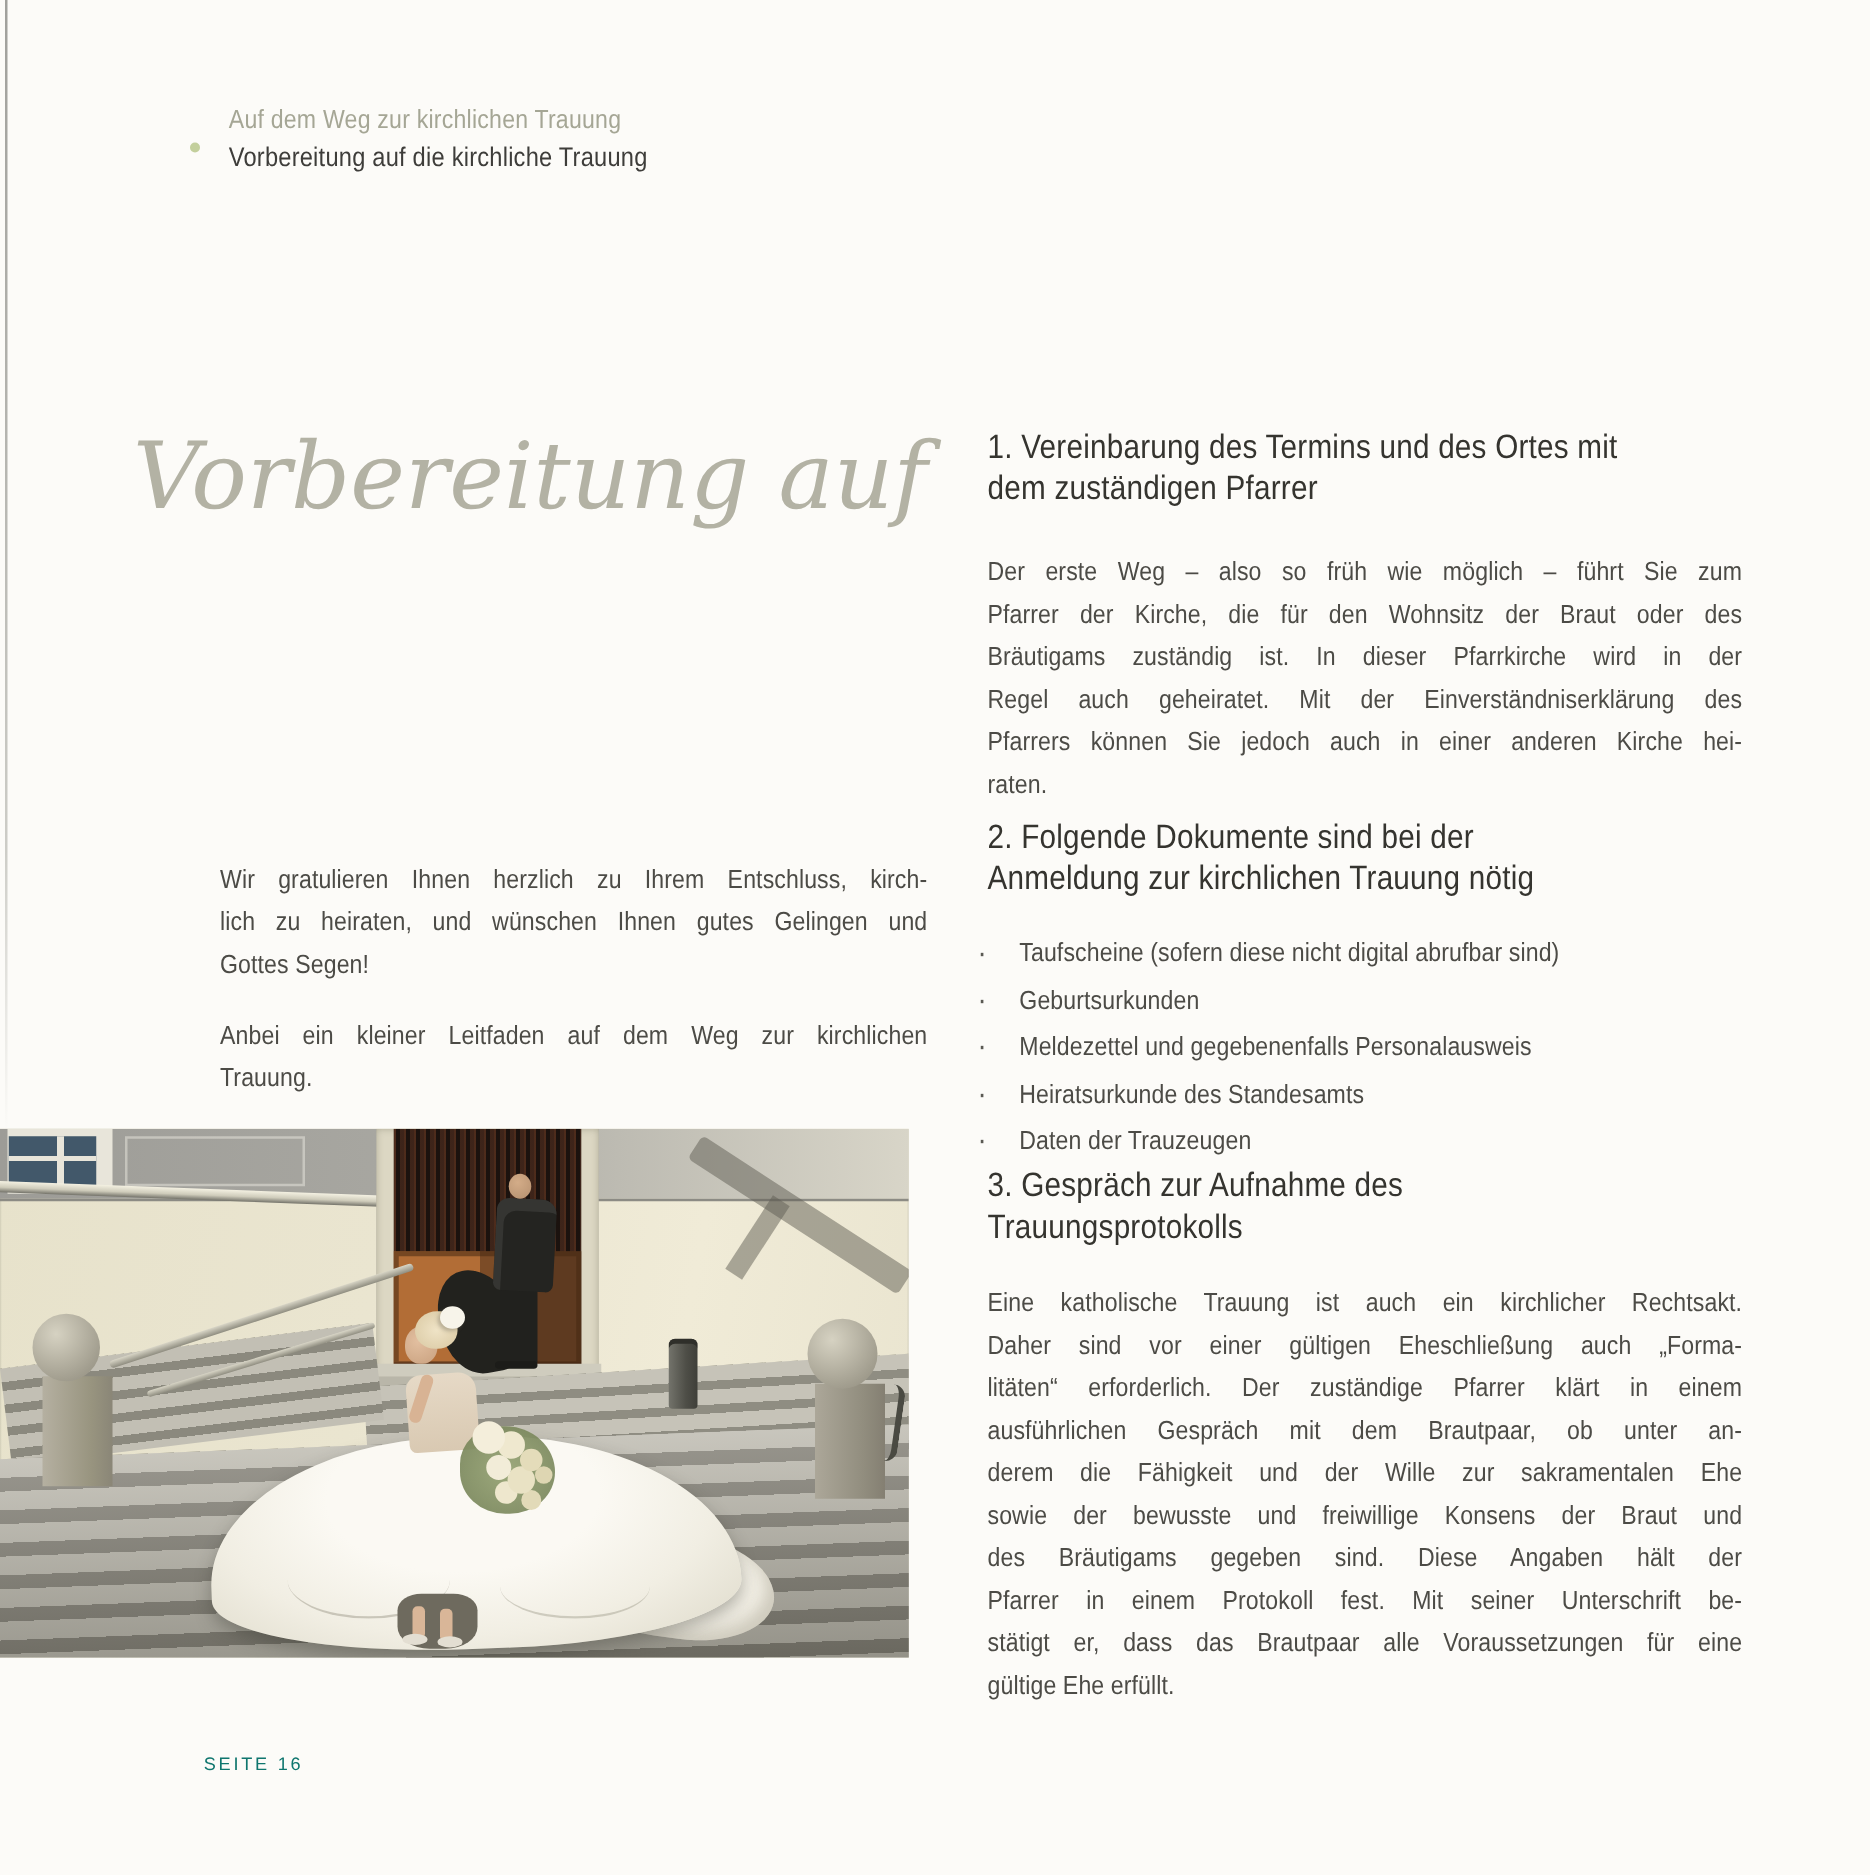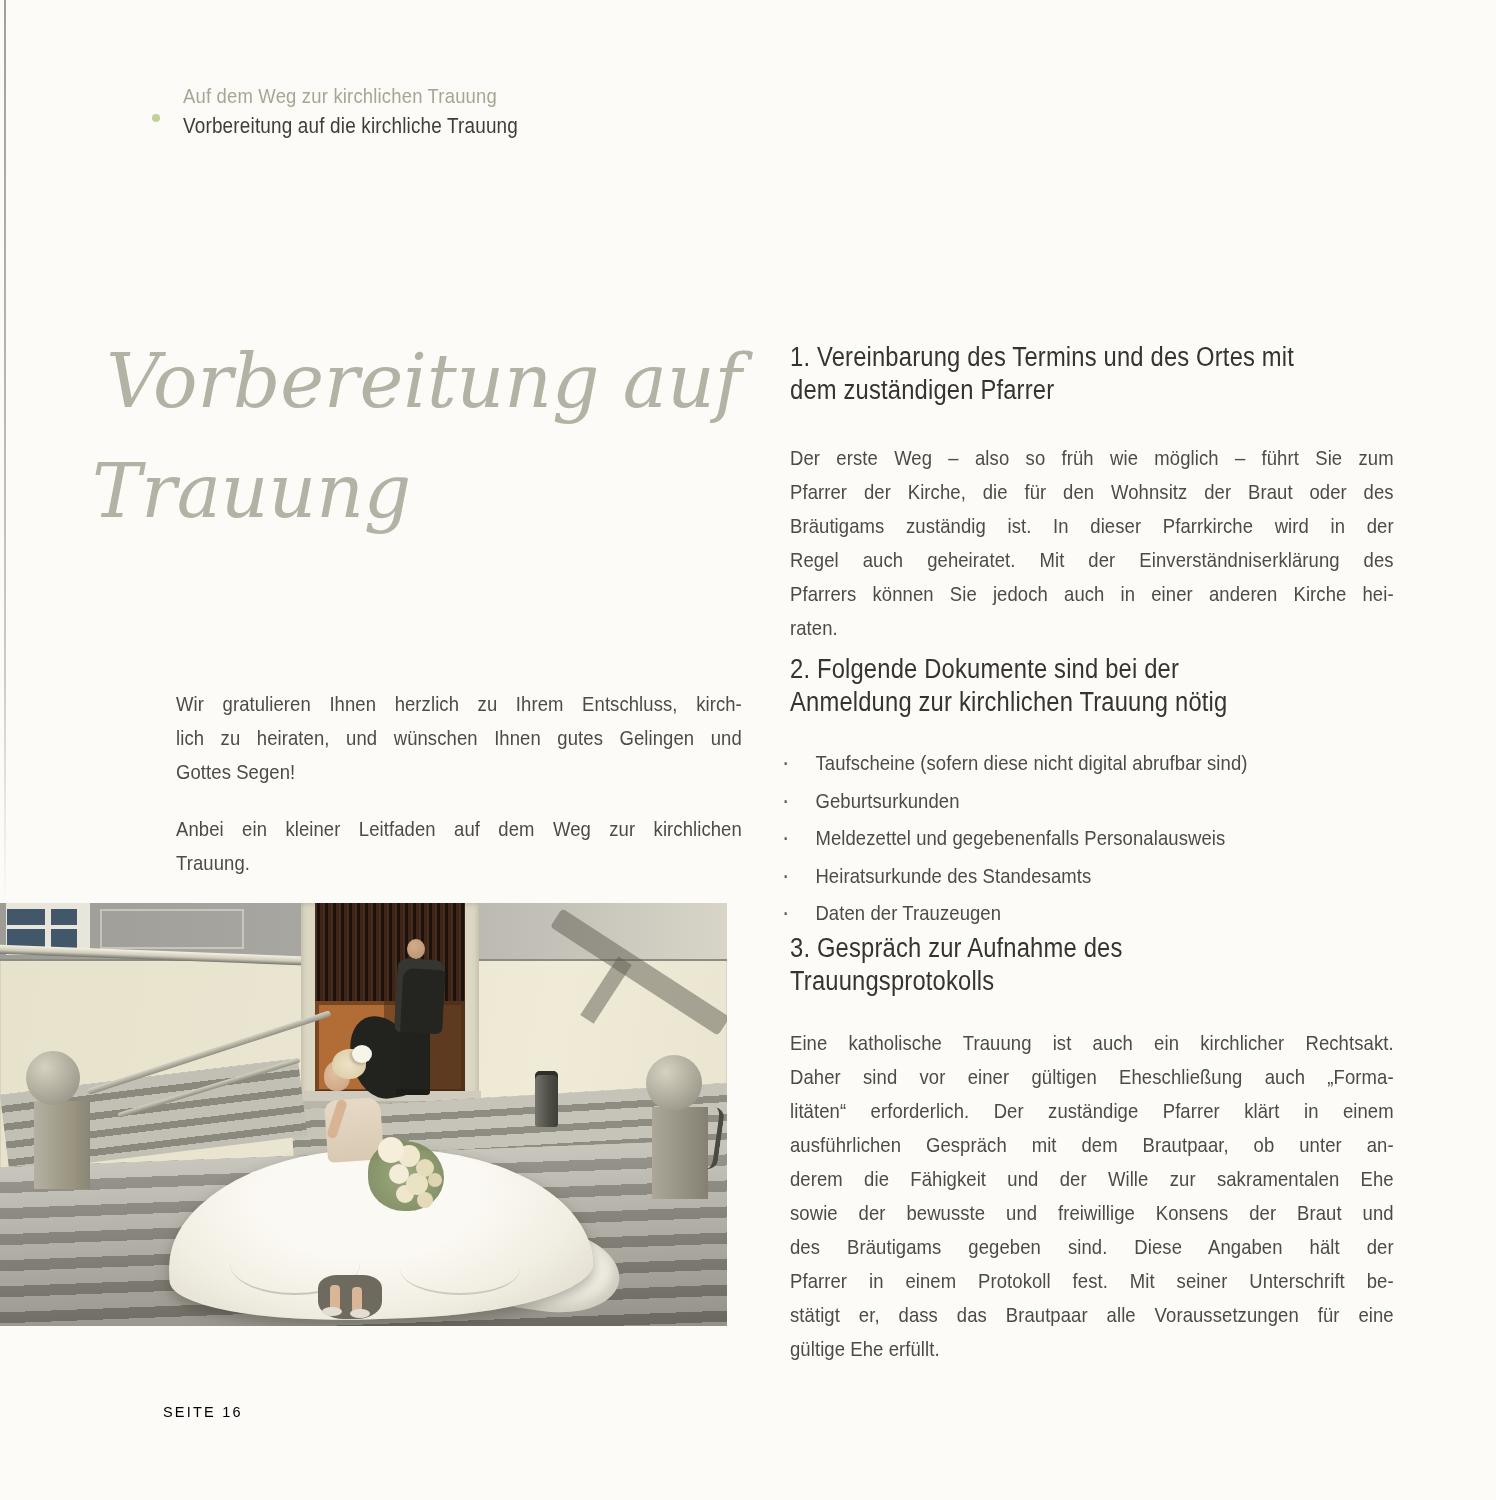--- a/index.html
+++ b/index.html
@@ -38,21 +38,21 @@
   .h1{top:341px;} .h2{top:653px;} .h3{top:932px;}
   .rbody{position:absolute;left:790px;width:686px;}
   .b1{top:441px;} .b3{top:1026px;}
   .bullets{position:absolute;left:782px;top:747px;width:694px;margin:0;padding:0;list-style:none;
     transform:scaleX(.88);transform-origin:left top;font-size:21px;color:#4c4b46;}
   .bullets li{display:flex;align-items:flex-start;height:37.5px;}
   .bullets .bdot{width:38px;font-size:25px;line-height:30px;color:#5a5953;}
   .bullets .btext{line-height:31px;letter-spacing:.1px;white-space:nowrap;}
   
   .footer{position:absolute;left:163px;top:1404px;font-size:14.5px;letter-spacing:2.2px;
-    color:#000000;}
+    color:#0f766e;}
   
   .photo{position:absolute;left:0;top:903px;width:727px;height:423px;overflow:hidden;
     background:linear-gradient(100deg,#e7e2cb 0%,#eae5d0 40%,#f0ebd7 72%,#e9e4cf 100%);
     box-shadow:inset 0 0 0 1px rgba(120,120,110,.15);}
   .photo *{position:absolute;}
   .ph-frieze{left:0;top:0;width:727px;height:56px;
     background:linear-gradient(90deg,#9d9c97 0%,#a8a7a1 45%,#bdbbb2 68%,#d8d5c8 100%);
     border-bottom:2px solid #8c8b84;}
   .ph-panel{left:100px;top:6px;width:140px;height:36px;border:2px solid rgba(242,240,230,.45);}
   .ph-window{left:6px;top:0;width:84px;height:52px;background:#e8e5da;}
@@ -151,21 +151,20 @@
 <div class="scan-edge"></div>
 
 <span class="crumb-dot"></span>
 <div class="breadcrumb">
   <div class="crumb-muted">Auf dem Weg zur kirchlichen Trauung</div>
   <div class="crumb-current">Vorbereitung auf die kirchliche Trauung</div>
 </div>
 
 <div class="script">
     <div class="jline">Vorbereitung auf</div>
-    <div class="jline last">Trauung</div>
   </div>
 
 <div class="copy intro-para1">
     <div class="jline">Wir gratulieren Ihnen herzlich zu Ihrem Entschluss, kirch-</div>
     <div class="jline">lich zu heiraten, und wünschen Ihnen gutes Gelingen und</div>
     <div class="jline last">Gottes Segen!</div>
   </div>
 <div class="copy intro-para2">
     <div class="jline">Anbei ein kleiner Leitfaden auf dem Weg zur kirchlichen</div>
     <div class="jline last">Trauung.</div>

